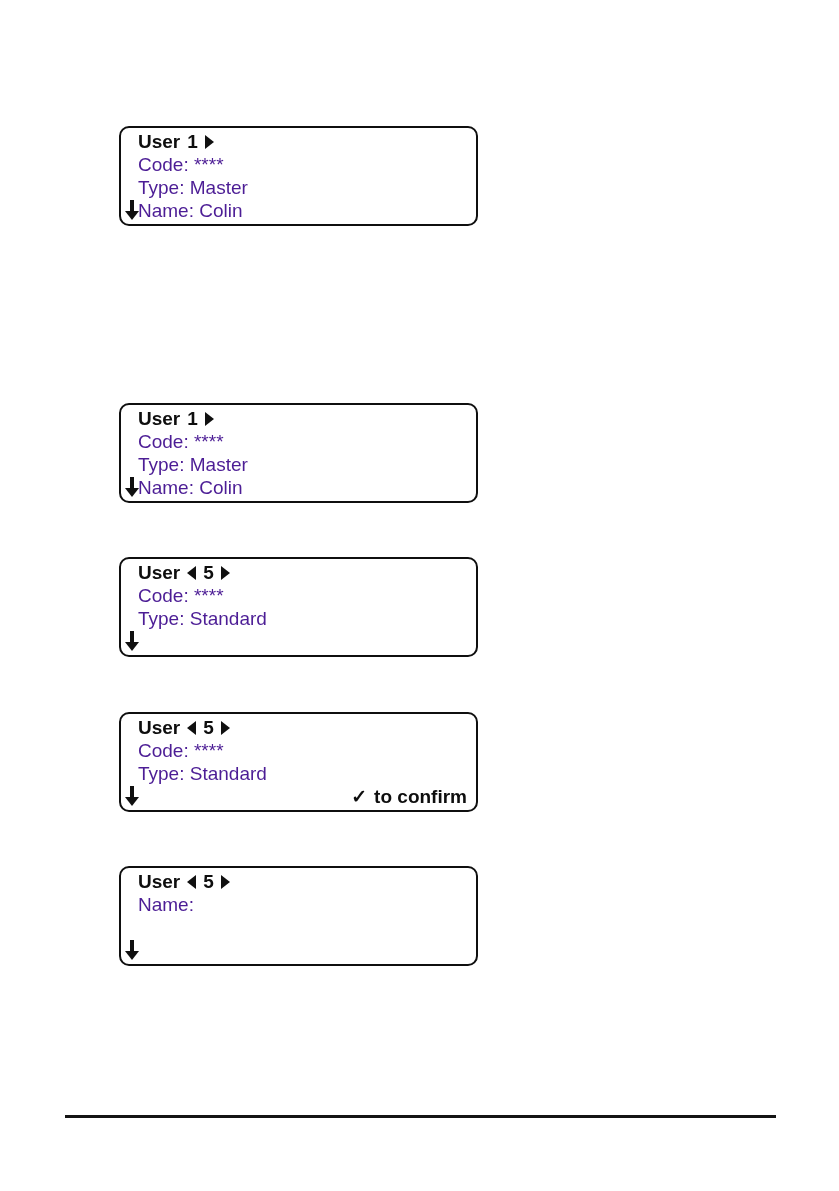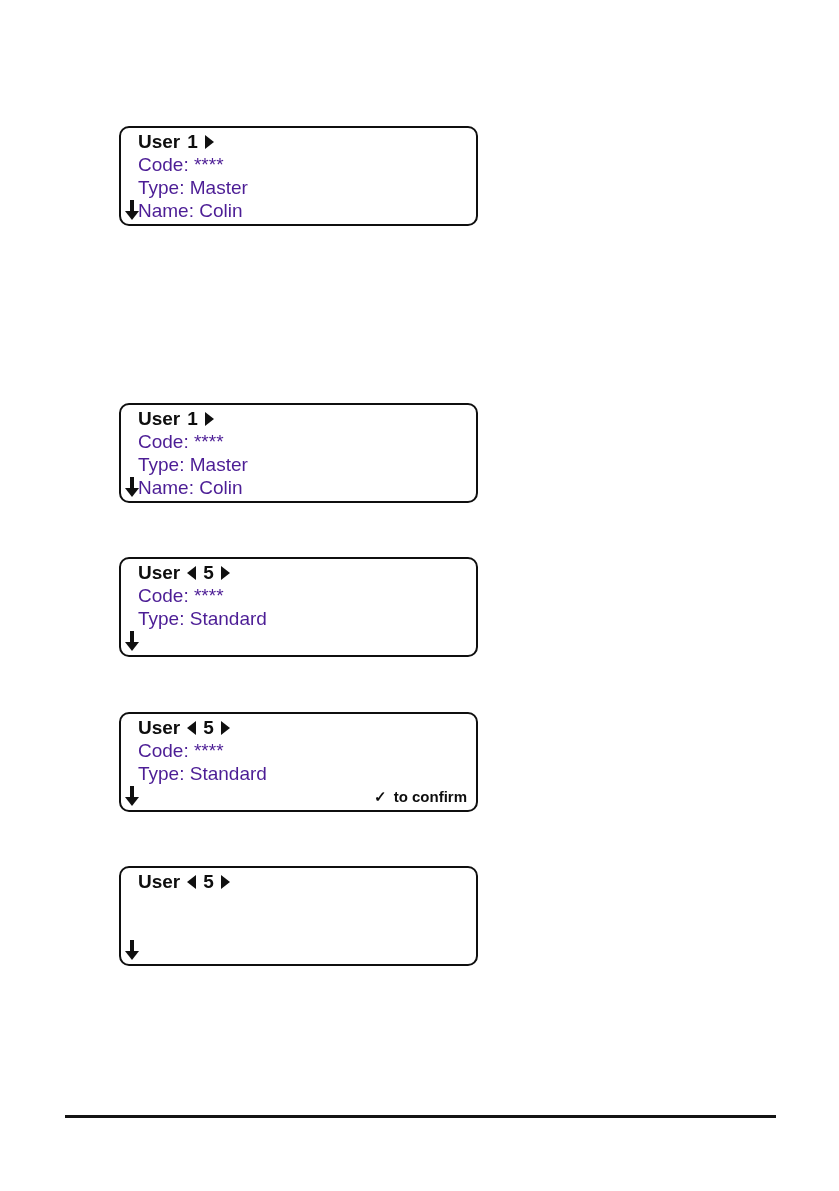--- a/index.html
+++ b/index.html
@@ -55,21 +55,21 @@
     position: absolute;
     left: 4px;
     bottom: 4px;
     width: 14px;
     height: 20px;
   }
   .confirm {
     position: absolute;
     right: 9px;
     bottom: 2px;
-    font-size: 15px;
+    font-size: 19px;
     line-height: 23px;
     font-weight: bold;
     color: #0e0e0e;
     white-space: pre;
   }
   .confirm .check {
     margin-right: 7px;
   }
   .footer-rule {
     position: absolute;
@@ -175,20 +175,21 @@
     <div class="lcd-title">
       <span>User</span>
       <svg class="arrow-icon" width="9" height="14" viewBox="0 0 9 14">
           <polygon points="9,0 0,7 9,14" fill="#101010"></polygon>
         </svg>
       <span>5</span>
       <svg class="arrow-icon" width="9" height="14" viewBox="0 0 9 14">
           <polygon points="0,0 9,7 0,14" fill="#101010"></polygon>
         </svg>
     </div>
+    <div class="lcd-row">Name:</div>
   </div>
   <svg class="scroll-arrow" viewBox="0 0 14 20">
       <rect x="5" y="0" width="4" height="12" fill="#101010"></rect>
       <polygon points="0,11 14,11 7,20" fill="#101010"></polygon>
     </svg>
 </div>
 
 <div class="footer-rule"></div>
 
 </body></html>

